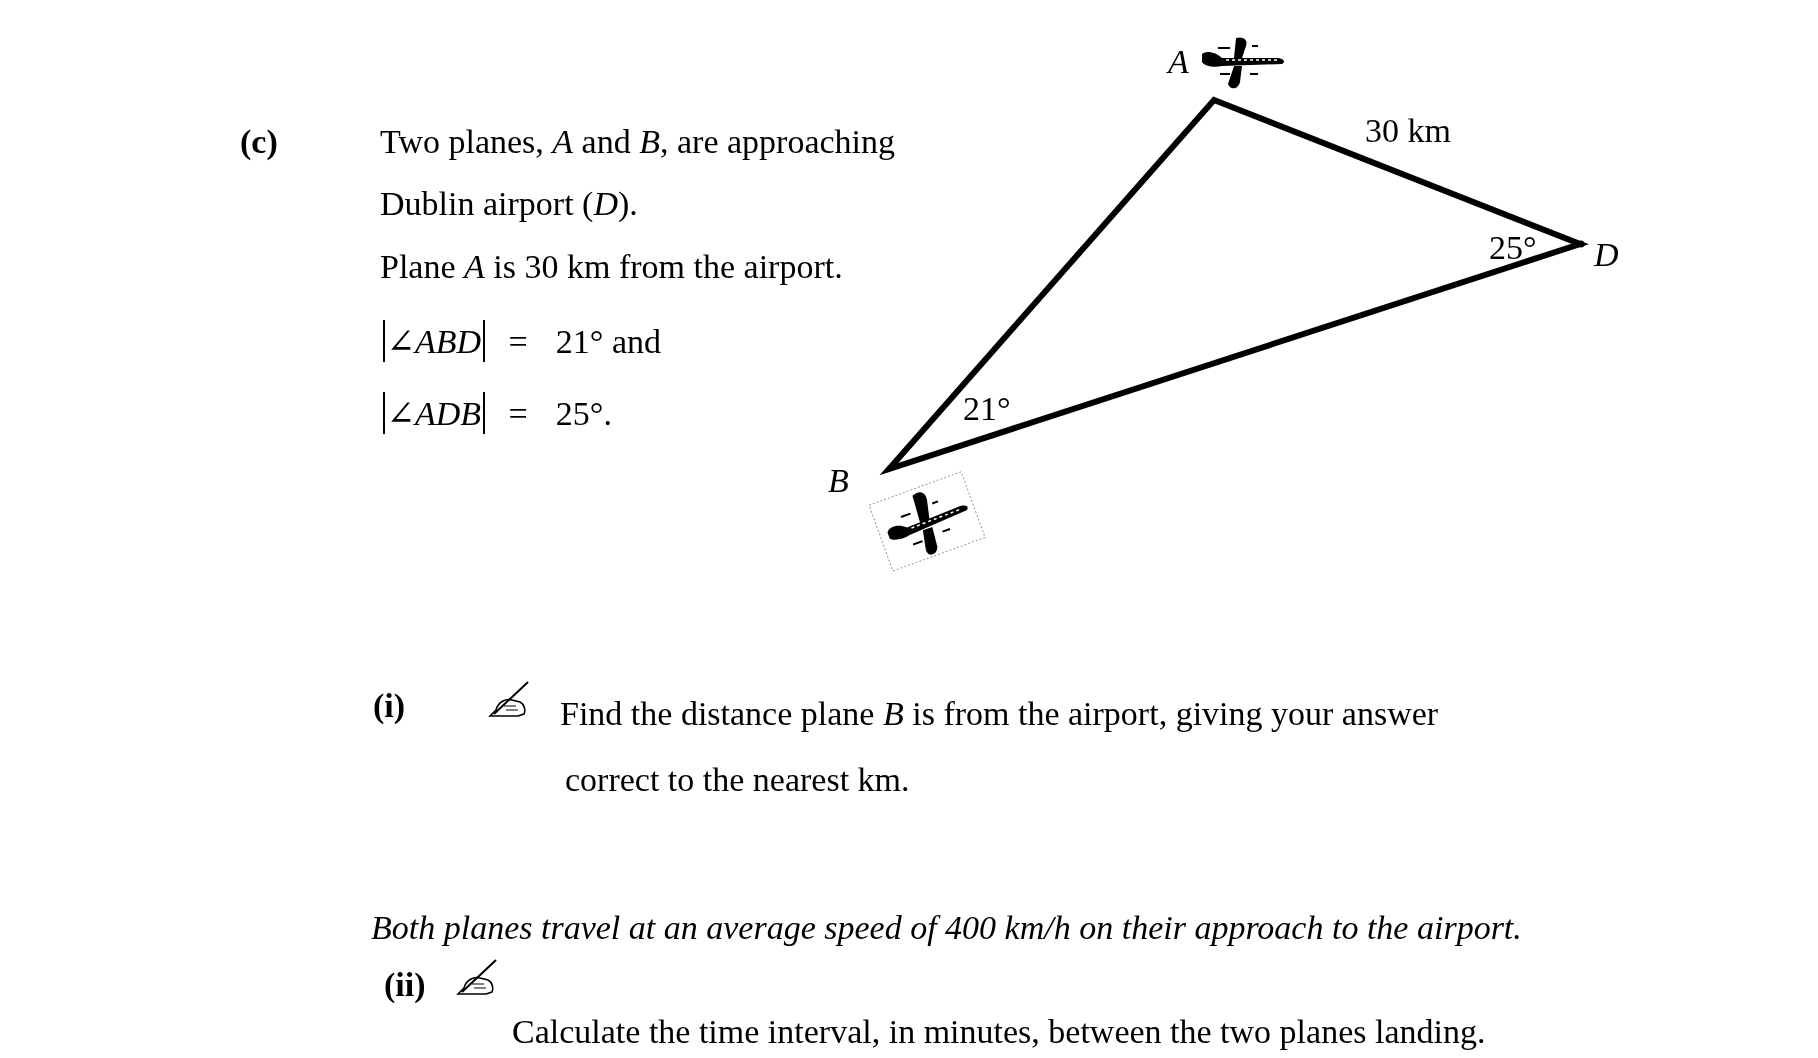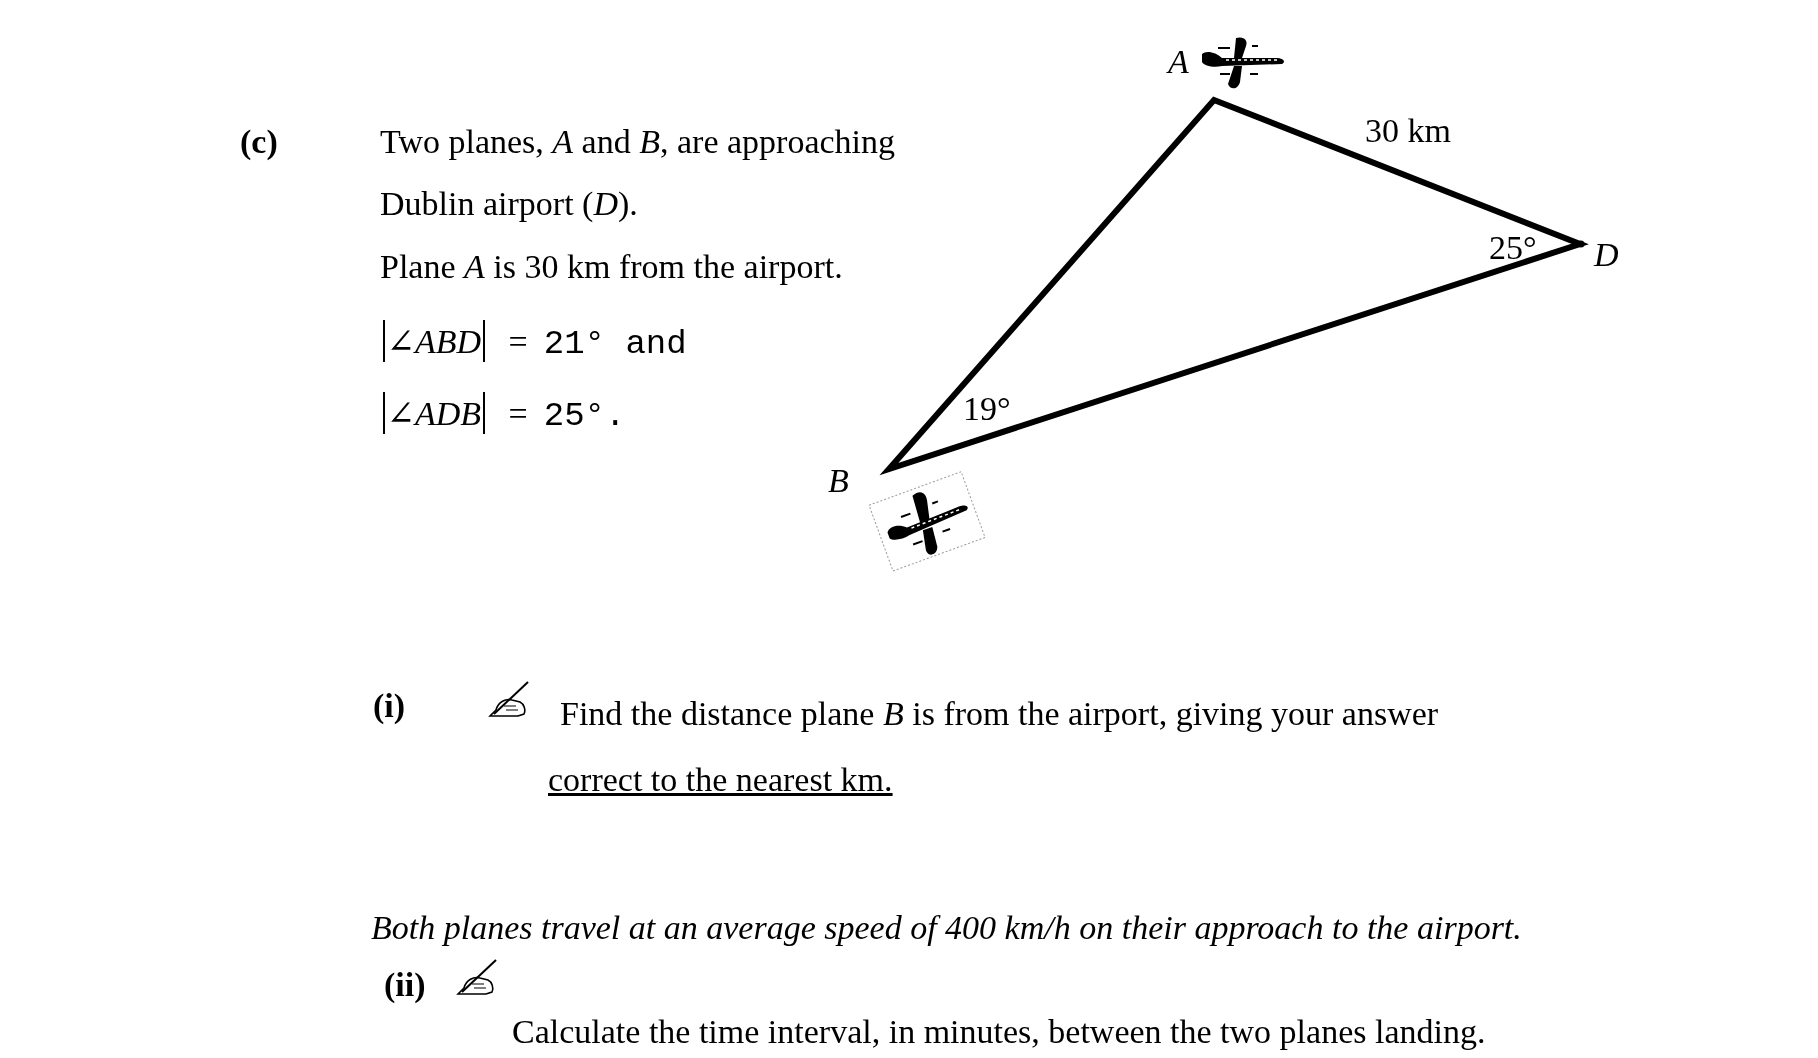--- a/index.html
+++ b/index.html
@@ -6,38 +6,38 @@
     body {
       width: 1818px; height: 1058px; position: relative; overflow: hidden;
       font-family: "Liberation Serif", "DejaVu Serif", serif;
       color: #000000;
     }
     .t { position: absolute; white-space: nowrap; font-size: 34px; line-height: 1; }
     .b { font-weight: bold; }
     .i { font-style: italic; }
     .abs-bar { display: inline-block; width: 1.5px; height: 42px; background: #000; vertical-align: -9px; margin: 0 2px; }
     .eq { display: inline-block; margin: 0 0 0 22px; }
-    .val { display: inline-block; margin-left: 16px; font-family: Liberation Mono, monospace; }
+    .val { display: inline-block; margin-left: 28px; }
     svg.diagram { position: absolute; left: 0; top: 0; }
     .icon { position: absolute; }
   </style>
 </head>
 <body>
 
 <svg class="diagram" width="1818" height="1058" viewBox="0 0 1818 1058">
   <polygon points="1214,100 1580,244 889,469" fill="none" stroke="#000" stroke-width="6" stroke-linejoin="miter"></polygon>
   <circle cx="1581" cy="244" r="3.5" fill="#000"></circle>
 </svg>
 
 <div class="t i" style="left:1168px; top:45px;">A</div>
 <div class="t i" style="left:828px; top:464px;">B</div>
 <div class="t i" style="left:1594px; top:238px;">D</div>
 
 <div class="t" style="left:1365px; top:114px;">30 km</div>
-<div class="t" style="left:963px; top:392px;">19°</div>
+<div class="t" style="left:963px; top:392px;">21°</div>
 <div class="t" style="left:1489px; top:231px;">25°</div>
 
 <svg class="icon" style="left:1196px; top:36px;" width="92" height="56" viewBox="0 0 92 56">
 
   <path d="M6,18 C10,14 20,16 26,22 L80,22 C88,22 90,26 86,28 L26,30 C18,32 8,30 6,26 Z" fill="#000"></path>
   <path d="M30,24 L82,24" stroke="#fff" stroke-width="1.5" stroke-dasharray="3,3"></path>
 
   <path d="M40,2 C48,0 52,4 50,10 L46,22 L38,22 Z" fill="#000"></path>
   <path d="M38,30 L46,30 L44,46 C42,54 34,54 32,48 Z" fill="#000"></path>
 
@@ -74,21 +74,21 @@
 
 <div class="t b" style="left:373px; top:689px;">(i)</div>
 <svg class="icon" style="left:486px; top:680px;" width="44" height="40" viewBox="0 0 44 40">
   <path d="M42,2 L8,34" stroke="#000" stroke-width="2"></path>
   <path d="M4,36 L10,30 C12,22 20,18 26,20 L34,22 C38,24 40,30 38,34 L32,36 L14,36 Z" fill="none" stroke="#000" stroke-width="1.6"></path>
   <path d="M18,26 L30,26 M20,30 L32,30" stroke="#000" stroke-width="1.2"></path>
 </svg>
 <div class="t" style="left:560px; top:689px;margin-top:8px;">
   <span>Find the distance plane </span><span class="i">B</span><span> is from the airport, giving your answer</span>
 </div>
-<div class="t" style="left:548px; top:763px;text-decoration:underline;">correct to the nearest km.</div>
+<div class="t" style="left:565px; top:763px;">correct to the nearest km.</div>
 
 <div class="t" style="left:371px; top:911px;font-style:italic;">Both planes travel at an average speed of 400 km/h on their approach to the airport.</div>
 
 <div class="t b" style="left:384px; top:968px;">(ii)</div>
 <svg class="icon" style="left:454px; top:958px;" width="44" height="40" viewBox="0 0 44 40">
   <path d="M42,2 L8,34" stroke="#000" stroke-width="2"></path>
   <path d="M4,36 L10,30 C12,22 20,18 26,20 L34,22 C38,24 40,30 38,34 L32,36 L14,36 Z" fill="none" stroke="#000" stroke-width="1.6"></path>
   <path d="M18,26 L30,26 M20,30 L32,30" stroke="#000" stroke-width="1.2"></path>
 </svg>
 <div class="t" style="left:512px; top:968px;margin-top:47px;">Calculate the time interval, in minutes, between the two planes landing.</div>

